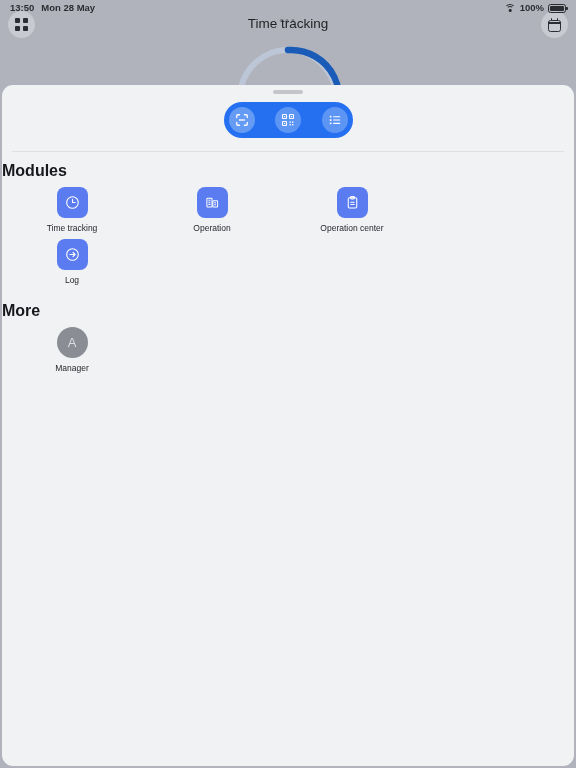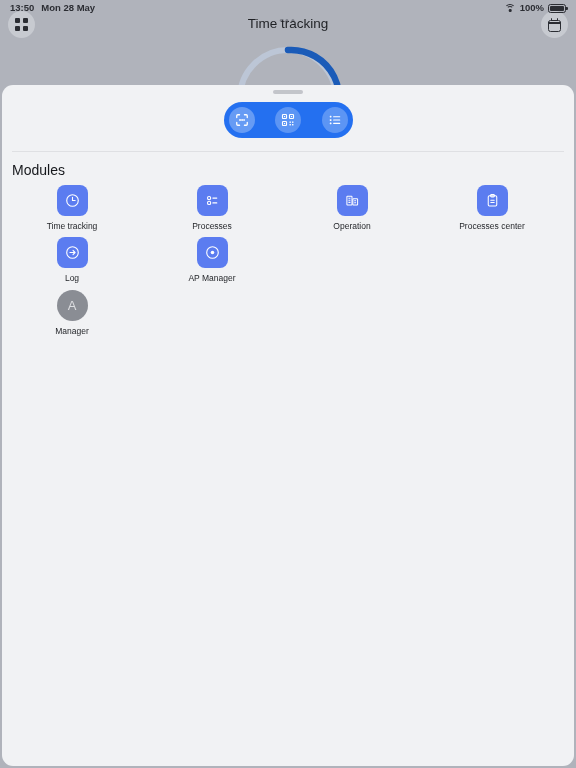--- a/index.html
+++ b/index.html
@@ -121,22 +121,22 @@
   }
   .pill-btn.active { background: rgba(255,255,255,0.30); }
 
   .divider {
     height: 1px; background: #dfe0e3;
     margin: 13px 10px 0;
   }
 
   
   .sec-title {
-    font-size: 14px; font-weight: normal; color: #16181c;
-    margin: 10px 0 0 10px;
+    font-size: 16px; font-weight: bold; color: #16181c;
+    margin: 10px 0 0 0;
   }
   .grid-row {
     display: flex;
     margin-top: 7px;
   }
   .cell {
     width: 140px;
     display: flex; flex-direction: column; align-items: center;
   }
   .tile {
@@ -266,35 +266,20 @@
         <span>
           <svg width="17" height="17" viewBox="0 0 20 20">
             <circle cx="10" cy="10" r="6.8" fill="none" stroke="#fff" stroke-width="1.3"></circle>
             <path d="M10 6.2V10h3.1" fill="none" stroke="#fff" stroke-width="1.3" stroke-linecap="round"></path>
           </svg>
         </span>
       </div>
       <div class="lbl">Time tracking</div>
     </div>
 
-    <div class="cell">
-      <div class="tile">
-        <span>
-          <svg width="17" height="17" viewBox="0 0 20 20">
-            <g fill="none" stroke="#fff" stroke-width="1.3" stroke-linecap="round">
-              <circle cx="6" cy="7.2" r="1.9"></circle>
-              <circle cx="6" cy="12.8" r="1.9"></circle>
-              <path d="M10.4 7.2h4.6"></path>
-              <path d="M10.4 12.8h4.6"></path>
-            </g>
-          </svg>
-        </span>
-      </div>
-      <div class="lbl">Processes</div>
-    </div>
 
     <div class="cell">
       <div class="tile">
         <span>
           <svg width="17" height="17" viewBox="0 0 20 20">
             <g fill="none" stroke="#fff" stroke-width="1.2">
               <rect x="3.4" y="5" width="6" height="10.4" rx="0.7"></rect>
               <rect x="10.4" y="8" width="5.6" height="7.4" rx="0.7"></rect>
               <path d="M5.2 7.4h2.4M5.2 9.8h2.4M5.2 12.2h2.4M12 10.4h2.2M12 12.6h2.2"></path>
             </g>
@@ -309,53 +294,43 @@
         <span>
           <svg width="17" height="17" viewBox="0 0 20 20">
             <g fill="none" stroke="#fff" stroke-width="1.25">
               <rect x="5" y="4.4" width="10" height="12" rx="1.4"></rect>
               <rect x="7.8" y="2.9" width="4.4" height="2.8" rx="1"></rect>
               <path d="M8 9.6h4M8 12.4h4" stroke-linecap="round"></path>
             </g>
           </svg>
         </span>
       </div>
-      <div class="lbl">Processes center</div>
+      <div class="lbl">Operation center</div>
     </div>
   </div>
 
   <div class="grid-row row2">
     <div class="cell">
       <div class="tile">
         <span>
           <svg width="17" height="17" viewBox="0 0 20 20">
             <circle cx="10" cy="10" r="6.8" fill="none" stroke="#fff" stroke-width="1.3"></circle>
             <path d="M7 10h6M10.6 7.6 13 10l-2.4 2.4" fill="none" stroke="#fff" stroke-width="1.3" stroke-linecap="round" stroke-linejoin="round"></path>
           </svg>
         </span>
       </div>
       <div class="lbl">Log</div>
     </div>
 
-    <div class="cell">
-      <div class="tile">
-        <span>
-          <svg width="17" height="17" viewBox="0 0 20 20">
-            <circle cx="10" cy="10" r="6.8" fill="none" stroke="#fff" stroke-width="1.3"></circle>
-            <circle cx="10" cy="10" r="2.1" fill="#fff"></circle>
-          </svg>
-        </span>
-      </div>
-      <div class="lbl">AP Manager</div>
-    </div>
 
     <div class="cell"></div>
     <div class="cell"></div>
   </div>
 
+  <div class="sec-title" style="margin-top:17px">More</div>
 
   <div class="grid-row">
     <div class="cell">
       <div class="tile avatar">
         <span>A</span>
       </div>
       <div class="lbl">Manager</div>
     </div>
 
 

